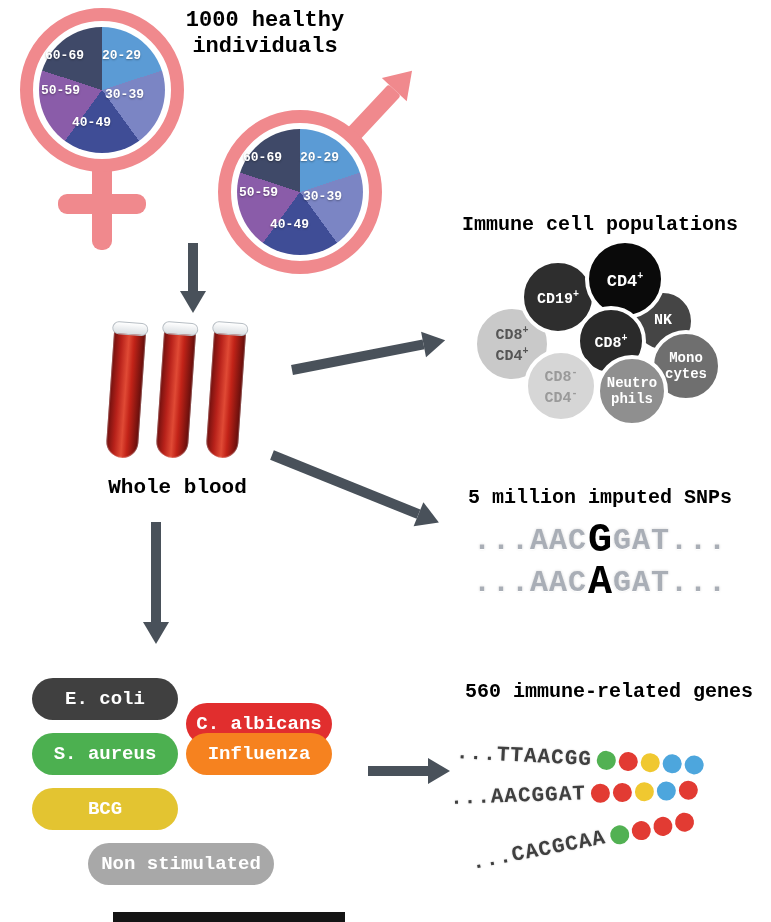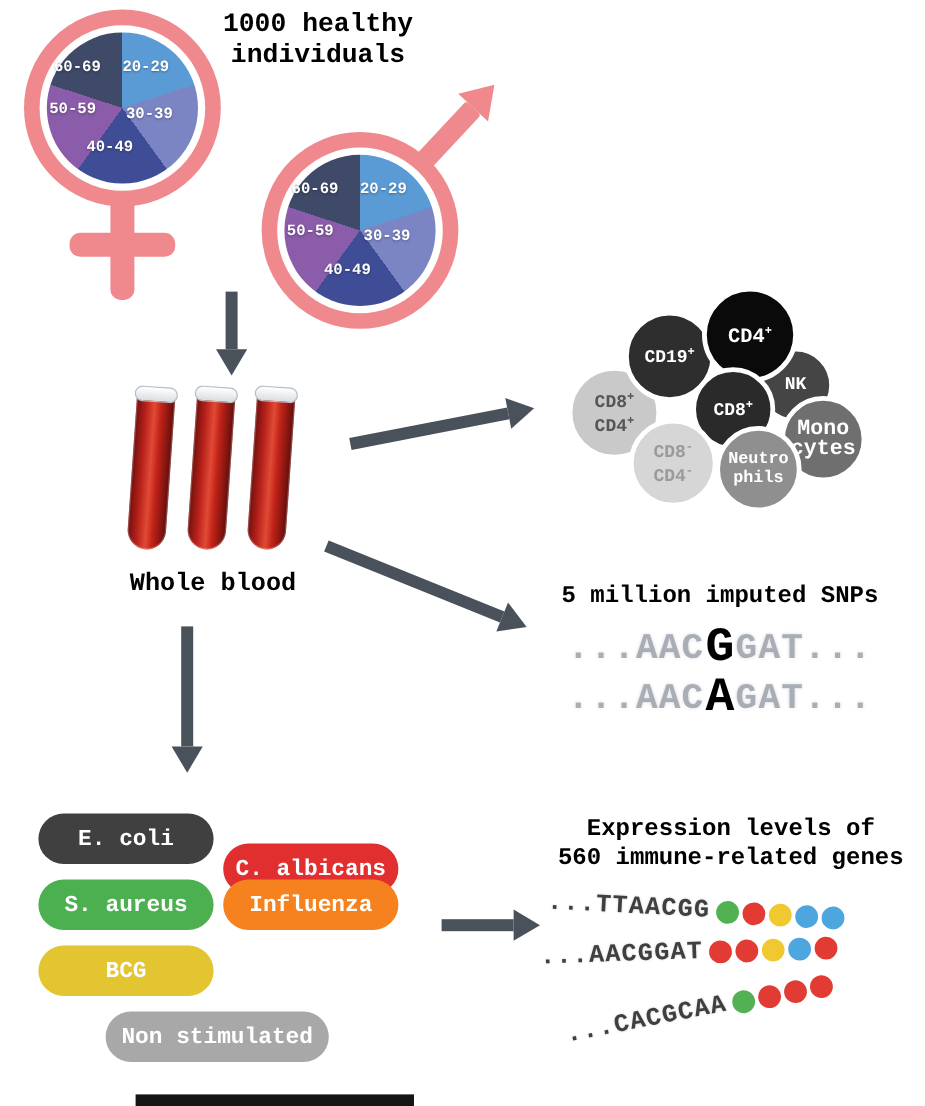--- a/index.html
+++ b/index.html
@@ -74,21 +74,21 @@
   .cells { position:absolute; left:470px; top:240px; width:260px; height:195px; }
   .cell { position:absolute; border:4px solid #fff; border-radius:50%;
           display:flex; flex-direction:column; align-items:center; justify-content:center;
           text-align:center; font-weight:bold; font-size:15px; line-height:16px; }
   .cell sup { font-size:10px; }
   .c0{left:3px;  top:65px;  width:78px; height:78px;}
   .c1{left:50px; top:19px;  width:76px; height:76px;}
   .c2{left:161px;top:49px;  width:64px; height:64px;}
   .c3{left:115px;top:-1px;  width:80px; height:80px; font-size:17px;}
   .c4{left:106px;top:66px;  width:70px; height:70px;}
-  .c5{left:180px;top:90px;  width:72px; height:72px; font-size:18px;}
+  .c5{left:180px;top:90px;  width:72px; height:72px; font-size:14px;}
   .c6{left:54px; top:109px; width:74px; height:74px;}
   .c7{left:126px;top:115px; width:72px; height:72px; font-size:14px;}
 
   
   .snp-line { position:absolute; left:450px; width:300px; display:flex; align-items:center;
               justify-content:center; font-weight:bold; }
   .snp-line.l1{top:518px;} .snp-line.l2{top:560px;}
   .snp-txt { font-size:30px; color:#a9aeb6; letter-spacing:1px;
              text-shadow:0 1px 0 #fff, 0 0 3px #d4d4d4; }
   .snp-var { font-size:40px; color:#000; margin:0 1px; }
@@ -186,20 +186,21 @@
       <div class="tube-body"></div>
       <div class="tube-rim"></div>
     </div>
     <div class="tube t3">
       <div class="tube-body"></div>
       <div class="tube-rim"></div>
     </div>
   </div>
   <div class="wb-label">Whole blood</div>
 
+  <div class="sec-title ic-title">Immune cell populations</div>
   <div class="cells">
     <div class="cell c0" style="background: rgb(201, 201, 201); color: rgb(85, 85, 85);">
       <span class="cell-line"><span>CD8</span><sup>+</sup></span>
       <span class="cell-line"><span>CD4</span><sup>+</sup></span>
     </div>
     <div class="cell c1" style="background: rgb(46, 46, 46); color: rgb(255, 255, 255);">
       <span class="cell-line"><span>CD19</span><sup>+</sup></span>
     </div>
     <div class="cell c2" style="background: rgb(69, 69, 69); color: rgb(255, 255, 255);">
       <span class="cell-line"><span>NK</span></span>
@@ -237,21 +238,20 @@
   </div>
 
   <div class="pill p0" style="background: #404040;">E. coli</div>
   <div class="pill p1" style="background: rgb(225, 46, 46); margin-top: 25px;">C. albicans</div>
   <div class="pill p2" style="background: rgb(76, 176, 80);">S. aureus</div>
   <div class="pill p3" style="background: rgb(246, 130, 31);">Influenza</div>
   <div class="pill p4" style="background: rgb(227, 196, 49);">BCG</div>
   <div class="pill p6" style="background: rgb(168, 168, 168);">Non stimulated</div>
 
   <div class="sec-title expr-title">
-    <div>Expression levels of</div>
     <div>560 immune-related genes</div>
   </div>
 
   <div class="gene-seq g1">
     <span class="g-txt">...TTAACGG</span>
     <span class="bead" style="background: rgb(82, 177, 83);"></span>
     <span class="bead" style="background: rgb(226, 59, 51);"></span>
     <span class="bead" style="background: rgb(240, 200, 48);"></span>
     <span class="bead" style="background: rgb(77, 166, 221);"></span>
     <span class="bead" style="background: rgb(77, 166, 221);"></span>

